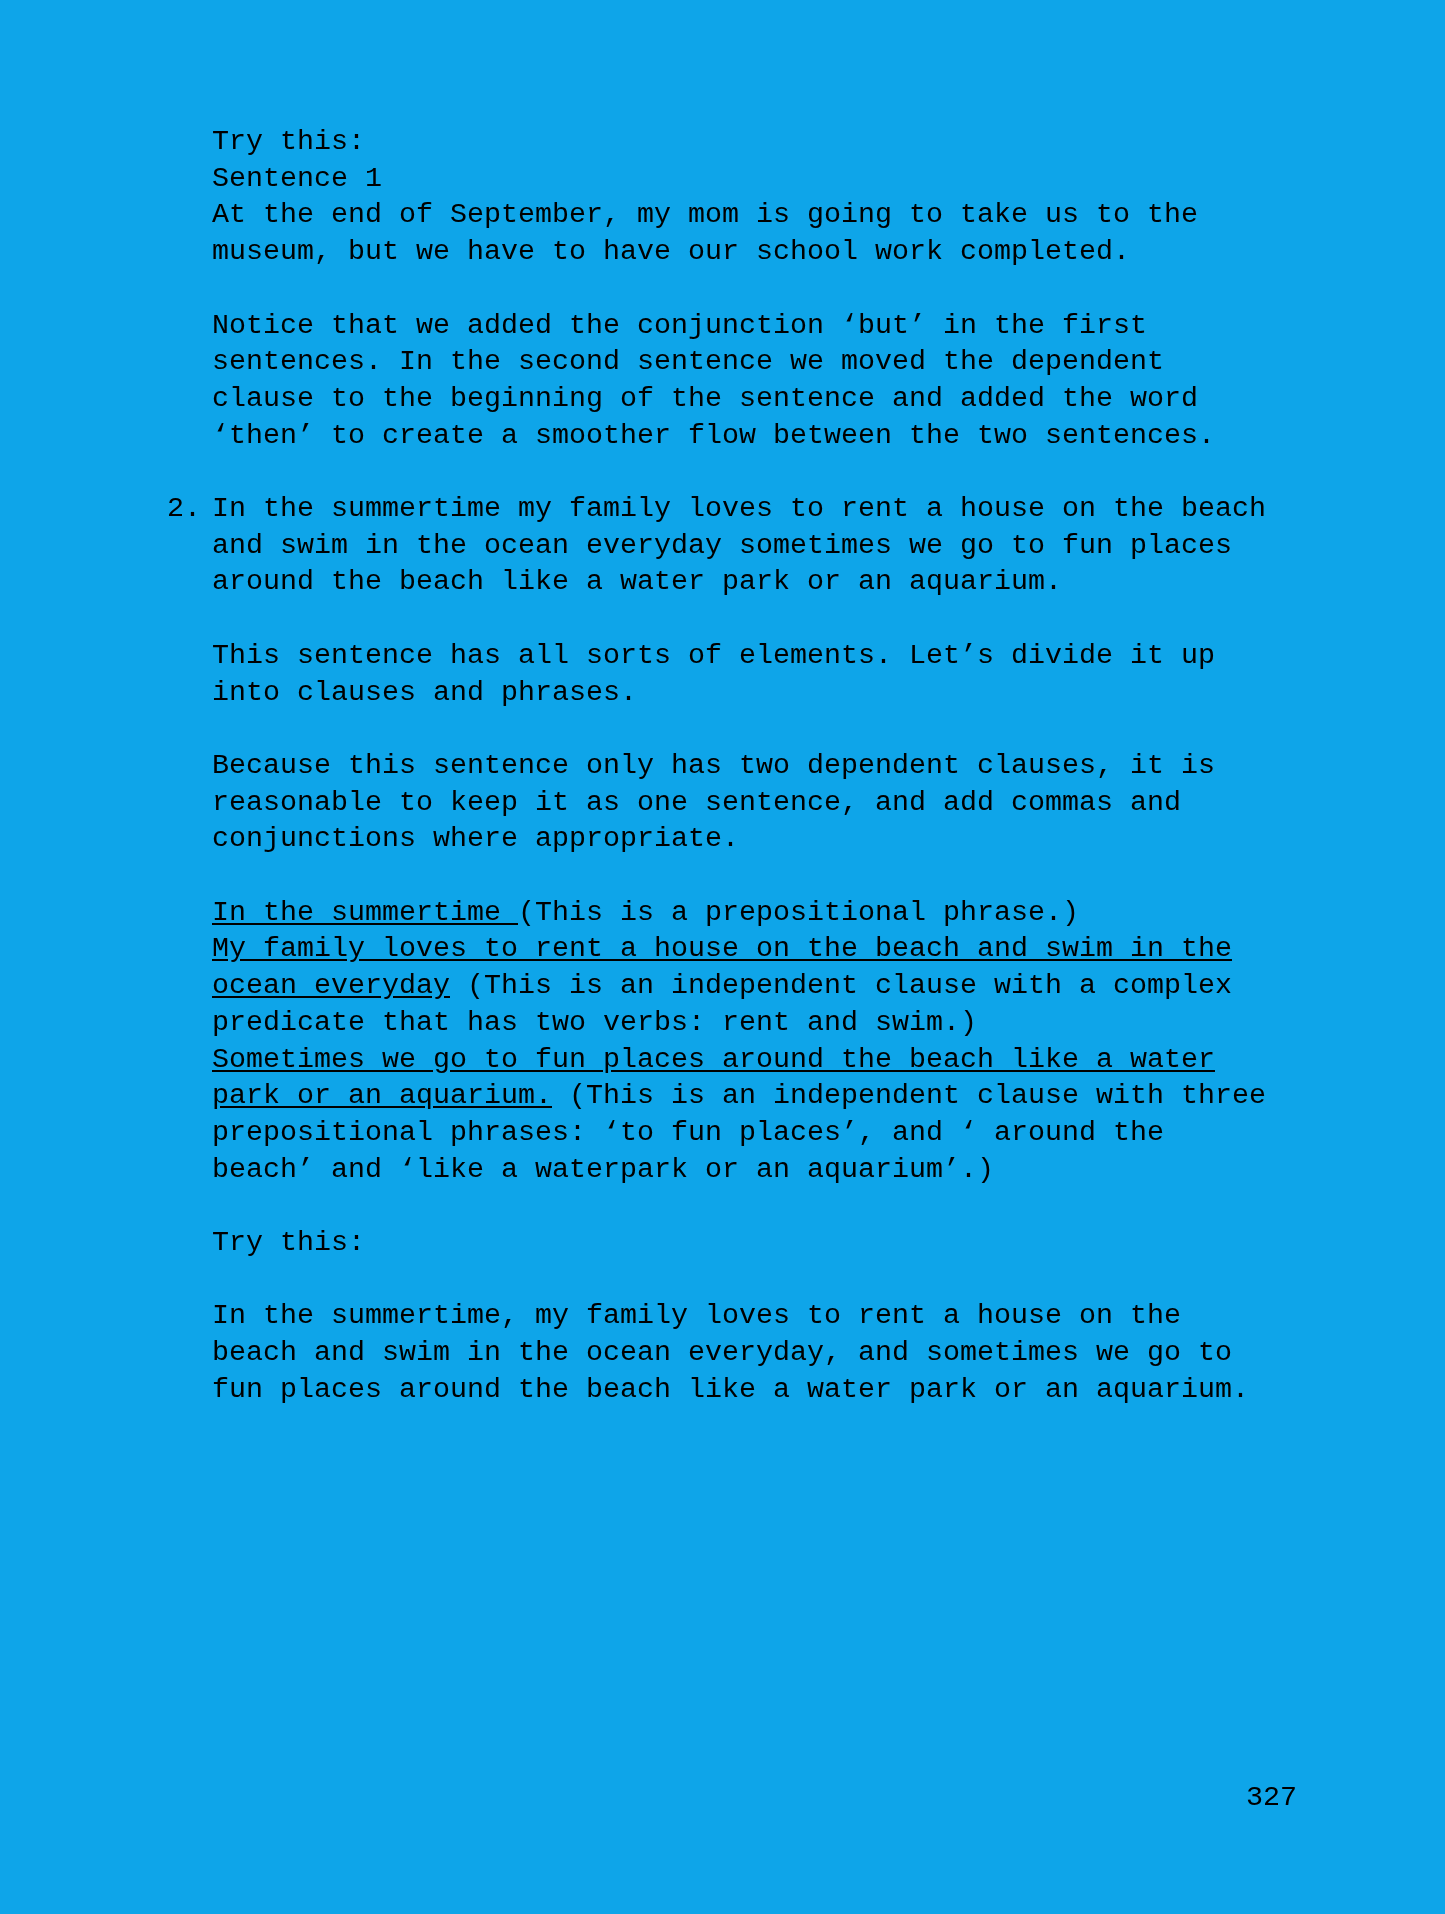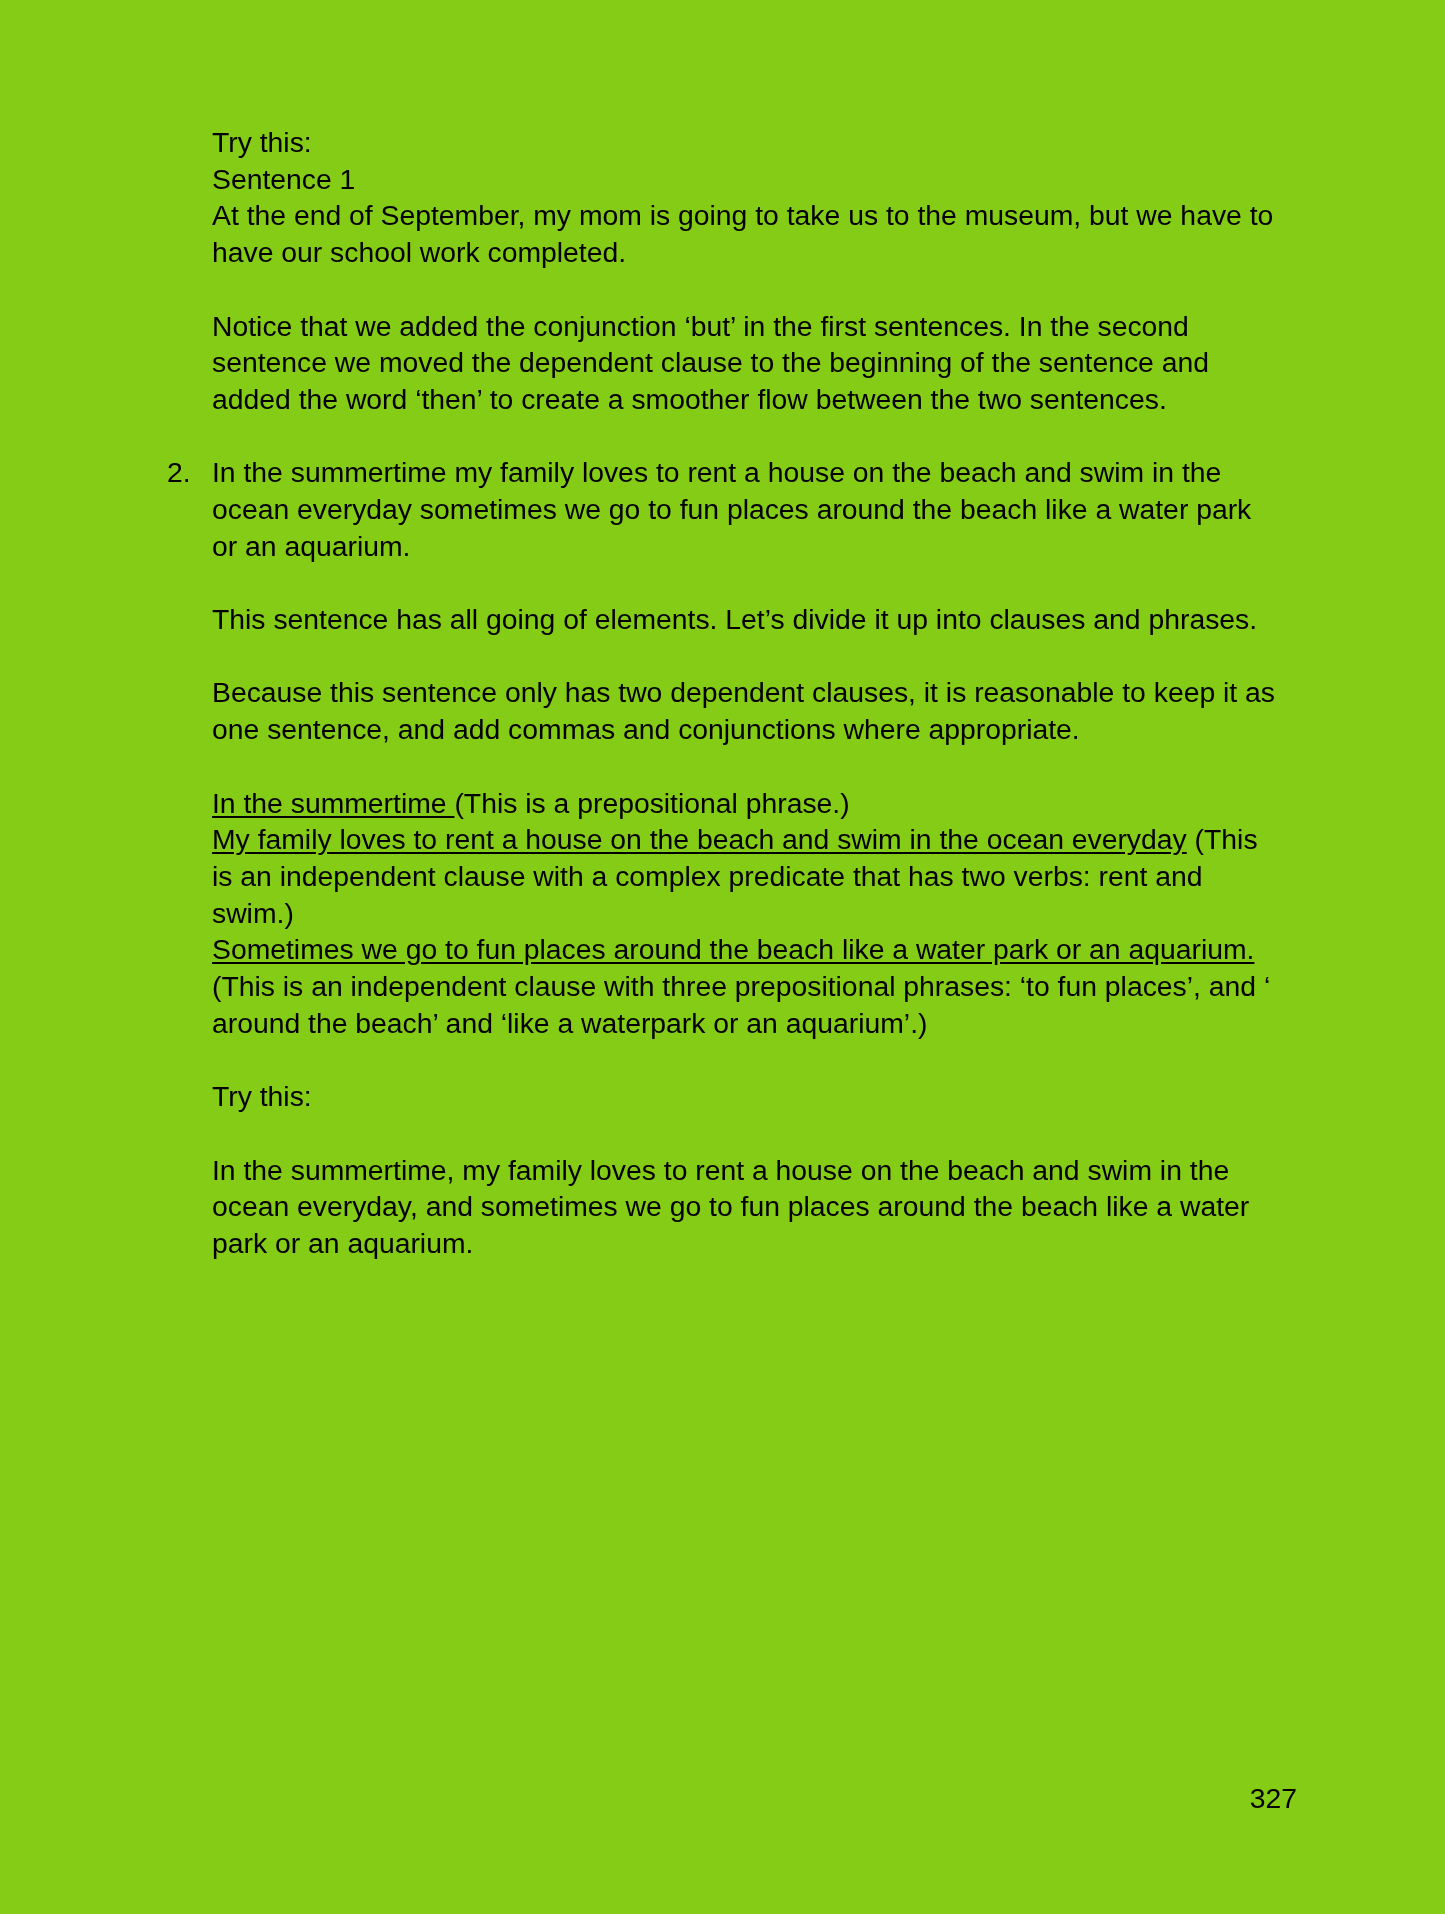--- a/index.html
+++ b/index.html
@@ -1,20 +1,20 @@
 <!DOCTYPE html>
 <html><head>
 <meta charset="utf-8">
 <style>
   html,body{margin:0;padding:0;background:#e8e8e8;}
   .page{
     position:relative;
     width:1445px;height:1914px;
-    background:#84cc16;
-    font-family:Liberation Sans, sans-serif;
+    background:#0ea5e9;
+    font-family:Liberation Mono, monospace;
     font-size:28.33px;
     line-height:36.7px;
     color:#000000;
     overflow:hidden;
     margin:0 auto;
   }
   .content{
     position:absolute;
     top:124px;left:212px;
     width:1063px;
@@ -47,21 +47,21 @@
     <div class="block">
       <p>Notice that we added the conjunction ‘but’ in the first sentences. In the second sentence we moved the dependent clause to the beginning of the sentence and added the word ‘then’ to create a smoother flow between the two sentences.</p>
     </div>
 
     <div class="block list-item">
       <span class="list-number">2.</span>
       <p>In the summertime my family loves to rent a house on the beach and swim in the ocean everyday sometimes we go to fun places around the beach like a water park or an aquarium.</p>
     </div>
 
     <div class="block">
-      <p>This sentence has all going of elements. Let’s divide it up into clauses and phrases.</p>
+      <p>This sentence has all sorts of elements. Let’s divide it up into clauses and phrases.</p>
     </div>
 
     <div class="block">
       <p>Because this sentence only has two dependent clauses, it is reasonable to keep it as one sentence, and add commas and conjunctions where appropriate.</p>
     </div>
 
     <div class="block">
       <p><span class="u">In the summertime </span><span>(This is a prepositional phrase.)</span></p>
       <p><span class="u">My family loves to rent a house on the beach and swim in the ocean everyday</span><span> (This is an independent clause with a complex predicate that has two verbs: rent and swim.)</span></p>
       <p><span class="u">Sometimes we go to fun places around the beach like a water park or an aquarium.</span><span> (This is an independent clause with three prepositional phrases: ‘to fun places’, and ‘ around the beach’ and ‘like a waterpark or an aquarium’.)</span></p>

